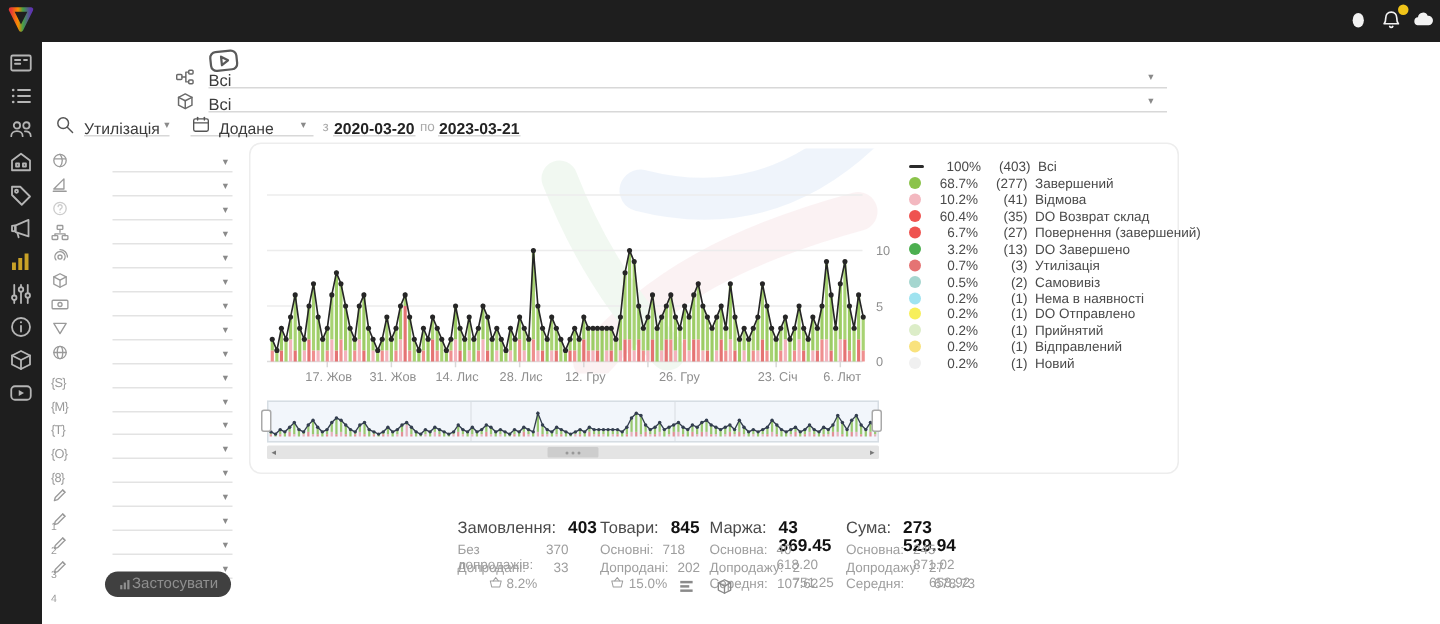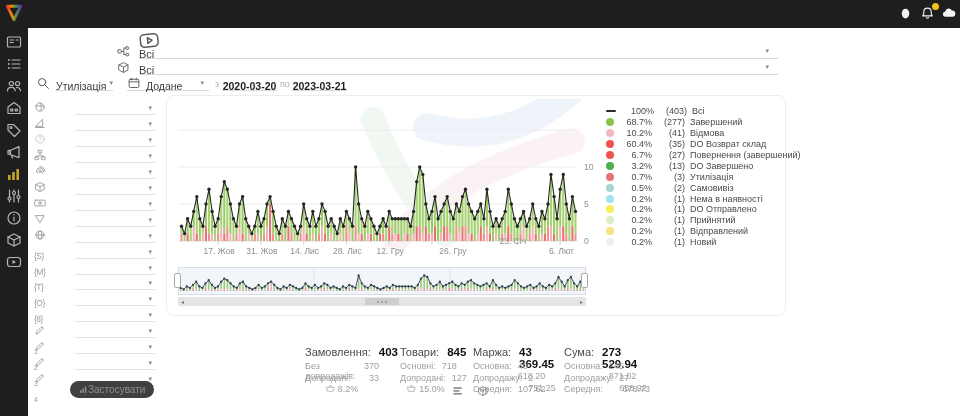--- a/index.html
+++ b/index.html
@@ -810,21 +810,21 @@
       <span class="abs axis-lbl" style="left: 584px; top: 199px;">5</span>
       <span class="abs axis-lbl" style="left: 584px; top: 162px;">10</span>
     </div>
   <div id="x-labels">
       <span class="abs axis-lbl" style="left: 200.173px; top: 246px; width: 38px; text-align: center;">17. Жов</span>
       <span class="abs axis-lbl" style="left: 242.927px; top: 246px; width: 38px; text-align: center;">31. Жов</span>
       <span class="abs axis-lbl" style="left: 285.681px; top: 246px; width: 38px; text-align: center;">14. Лис</span>
       <span class="abs axis-lbl" style="left: 328.435px; top: 246px; width: 38px; text-align: center;">28. Лис</span>
       <span class="abs axis-lbl" style="left: 371.188px; top: 246px; width: 38px; text-align: center;">12. Гру</span>
       <span class="abs axis-lbl" style="left: 413.942px; top: 246px; width: 38px; text-align: center; margin-left: 20px;">26. Гру</span>
-      <span class="abs axis-lbl" style="left: 499.45px; top: 236px; width: 38px; text-align: left;">23. Січ</span>
+      <span class="abs axis-lbl" style="left: 499.45px; top: 246px; width: 38px; text-align: center;">23. Січ</span>
       <span class="abs axis-lbl" style="left: 536px; top: 246px; width: 38px; text-align: right;">6. Лют</span>
     </div>
   <div class="abs legend" id="legend">
       <div class="lg-row">
         <span class="lg-dash" style="background: rgb(43, 43, 43);"></span>
         <span class="lg-pct">100%</span>
         <span class="lg-cnt">(403)</span>
         <span class="lg-lab">Всі</span>
       </div>
       <div class="lg-row">
@@ -1300,21 +1300,21 @@
         <div class="st-main">
           <span class="st-title">Товари:</span>
           <span class="st-value">845</span>
         </div>
         <div class="st-sub">
           <span>Основні:</span>
           <span>718</span>
         </div>
         <div class="st-sub">
           <span>Допродані:</span>
-          <span>127</span>
+          <span>202</span>
         </div>
         <div class="st-sub iconrow">
           <span class="bk">
             <svg width="9" height="9" viewBox="0 0 16 16" fill="none" stroke="currentColor" stroke-width="1.2" stroke-linecap="round" stroke-linejoin="round">
               <path d="M1.5 5.8 h13 l-1.7 7.2 H3.2 Z"></path>
               <path d="M5 5.8 L8 1.8 11 5.8"></path>
             </svg>
           </span>
           <span>15.0%</span>
         </div>

